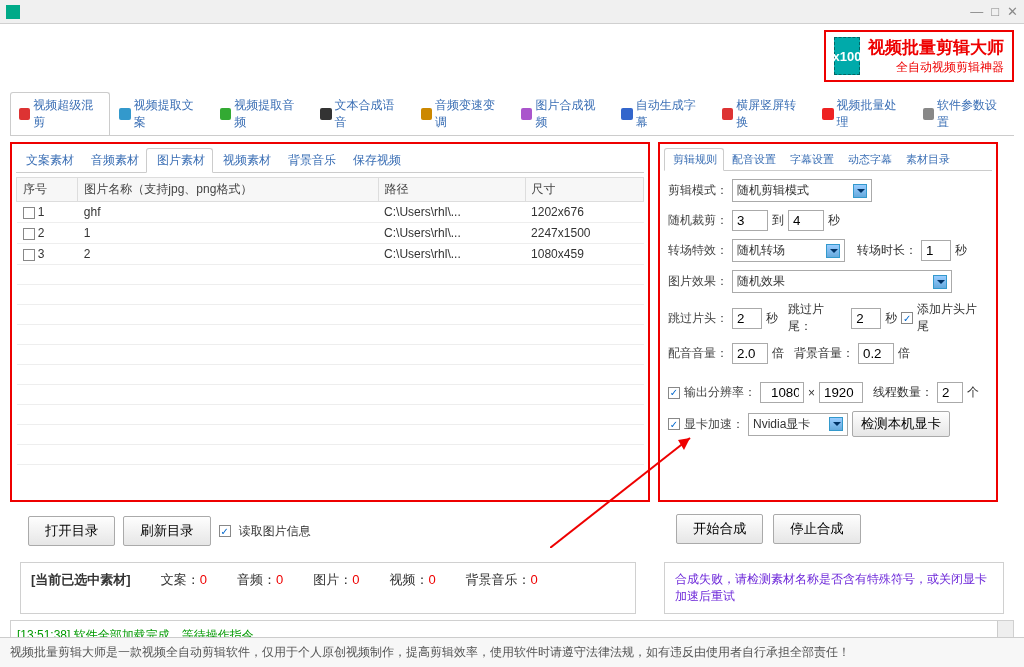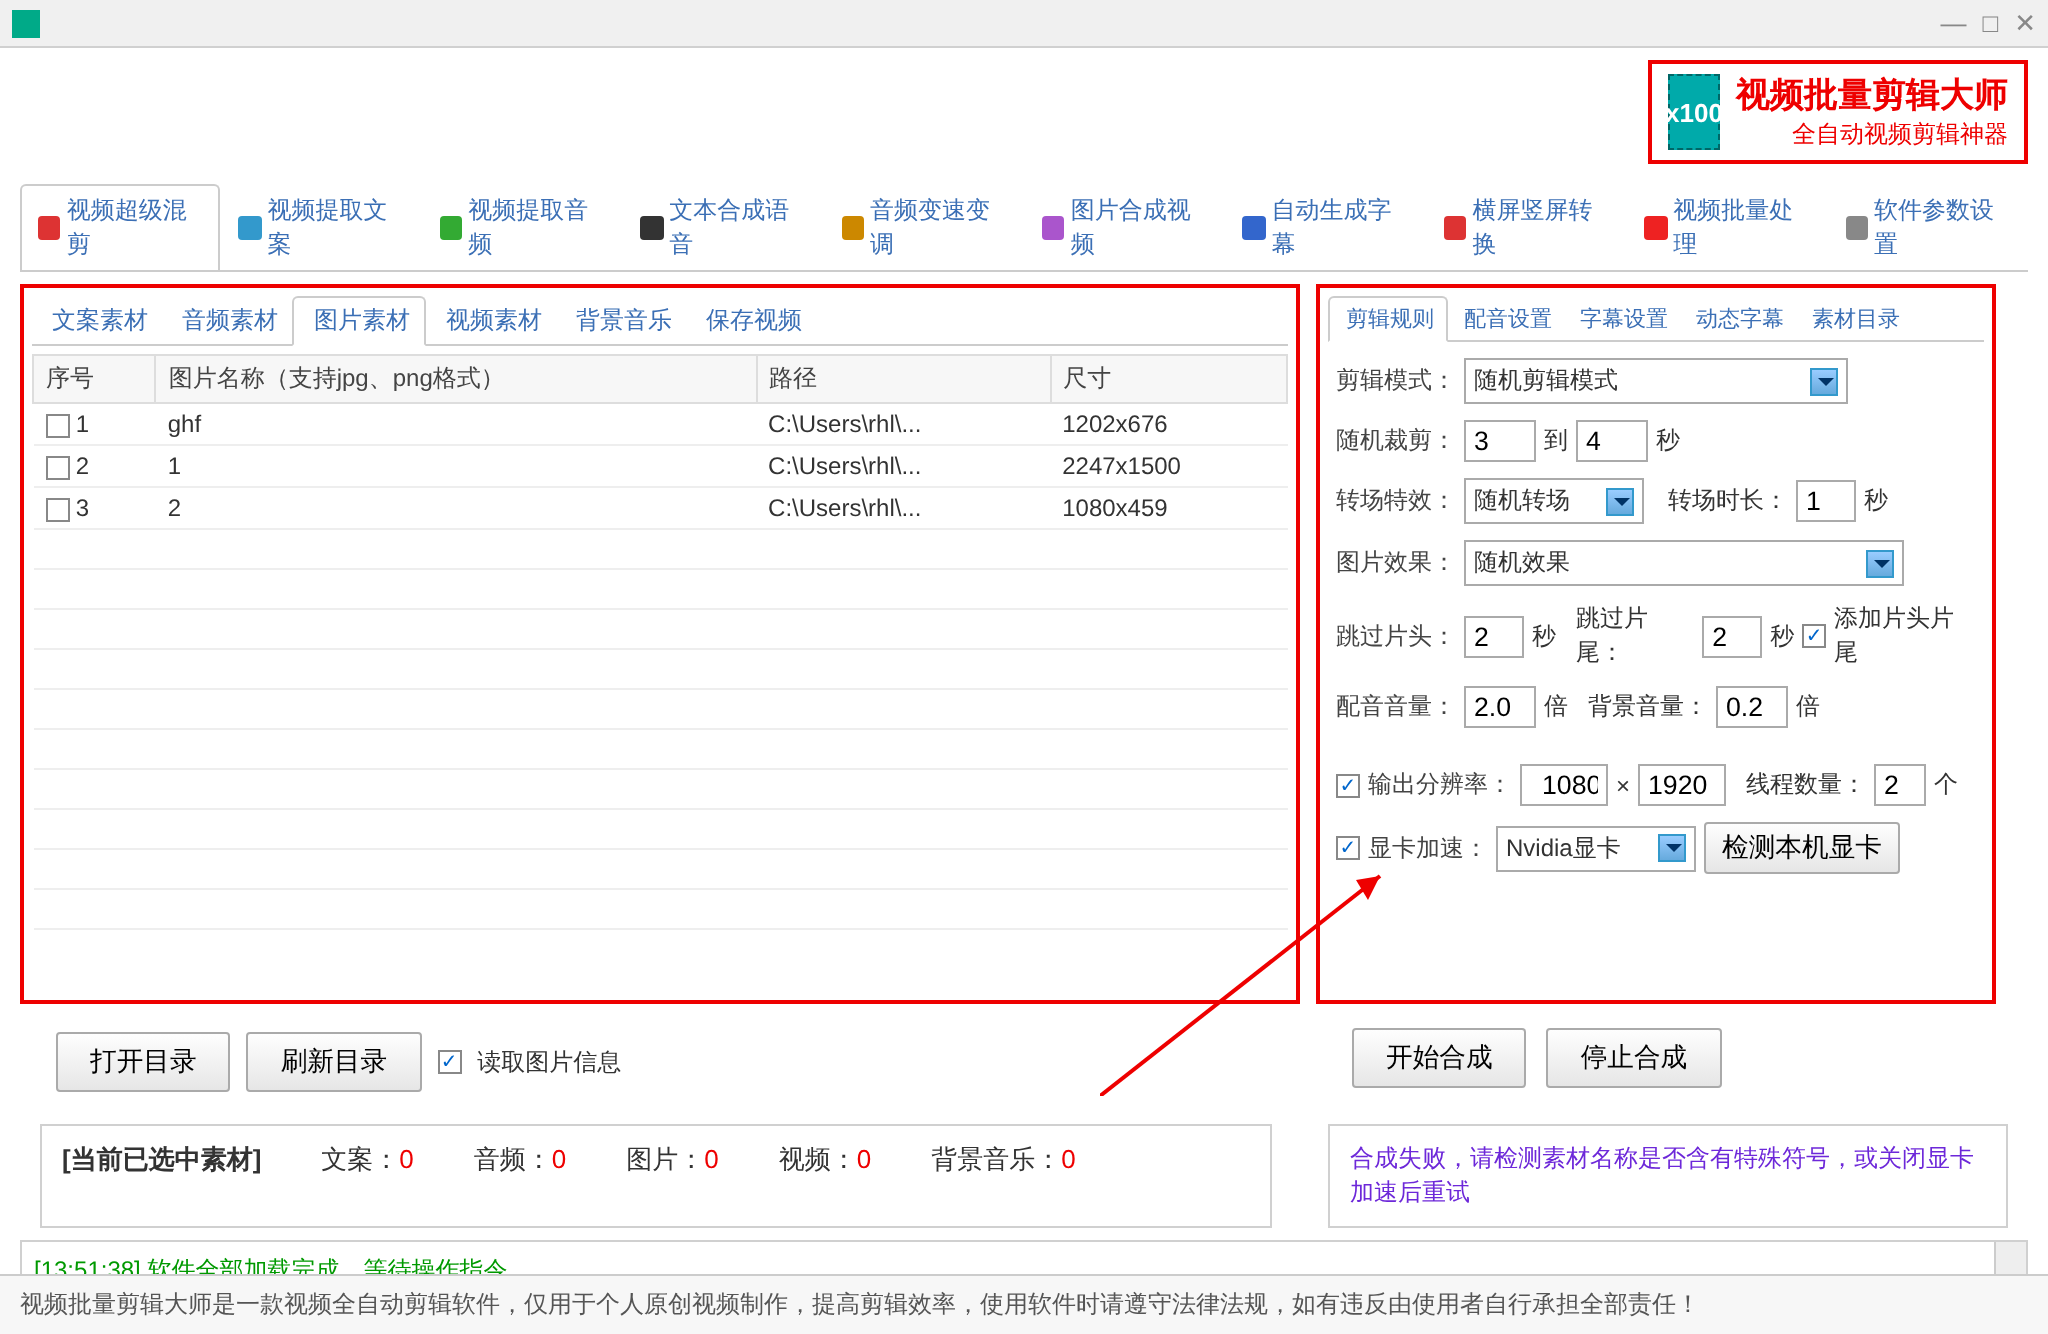--- a/index.html
+++ b/index.html
@@ -227,36 +227,36 @@
           <span>动态字幕</span>
         </div>
         <div class="tab">
           <span class="ic" style="background:#d80"></span>
           <span>素材目录</span>
         </div>
       </div>
     <div class="form">
       <div class="frow">
         <label>剪辑模式：</label>
-        <div class="sel" style="width:192px">
+        <div class="sel" style="width:140px">
             <span>随机剪辑模式</span>
             <span style="flex:1"></span>
             <span class="ddarrow"></span>
           </div>
       </div>
       <div class="frow">
         <label>随机裁剪：</label>
         <input class="inp" style="width: 36px;" value="3">
         <span>到</span>
         <input class="inp" style="width: 36px;" value="4">
         <span>秒</span>
       </div>
       <div class="frow">
         <label>转场特效：</label>
-        <div class="sel" style="width:90px">
+        <div class="sel" style="width:113px">
             <span>随机转场</span>
             <span style="flex:1"></span>
             <span class="ddarrow"></span>
           </div>
         <span style="margin-left:8px">转场时长：</span>
         <input class="inp" style="width: 30px;" value="1">
         <span>秒</span>
       </div>
       <div class="frow">
         <label>图片效果：</label>

